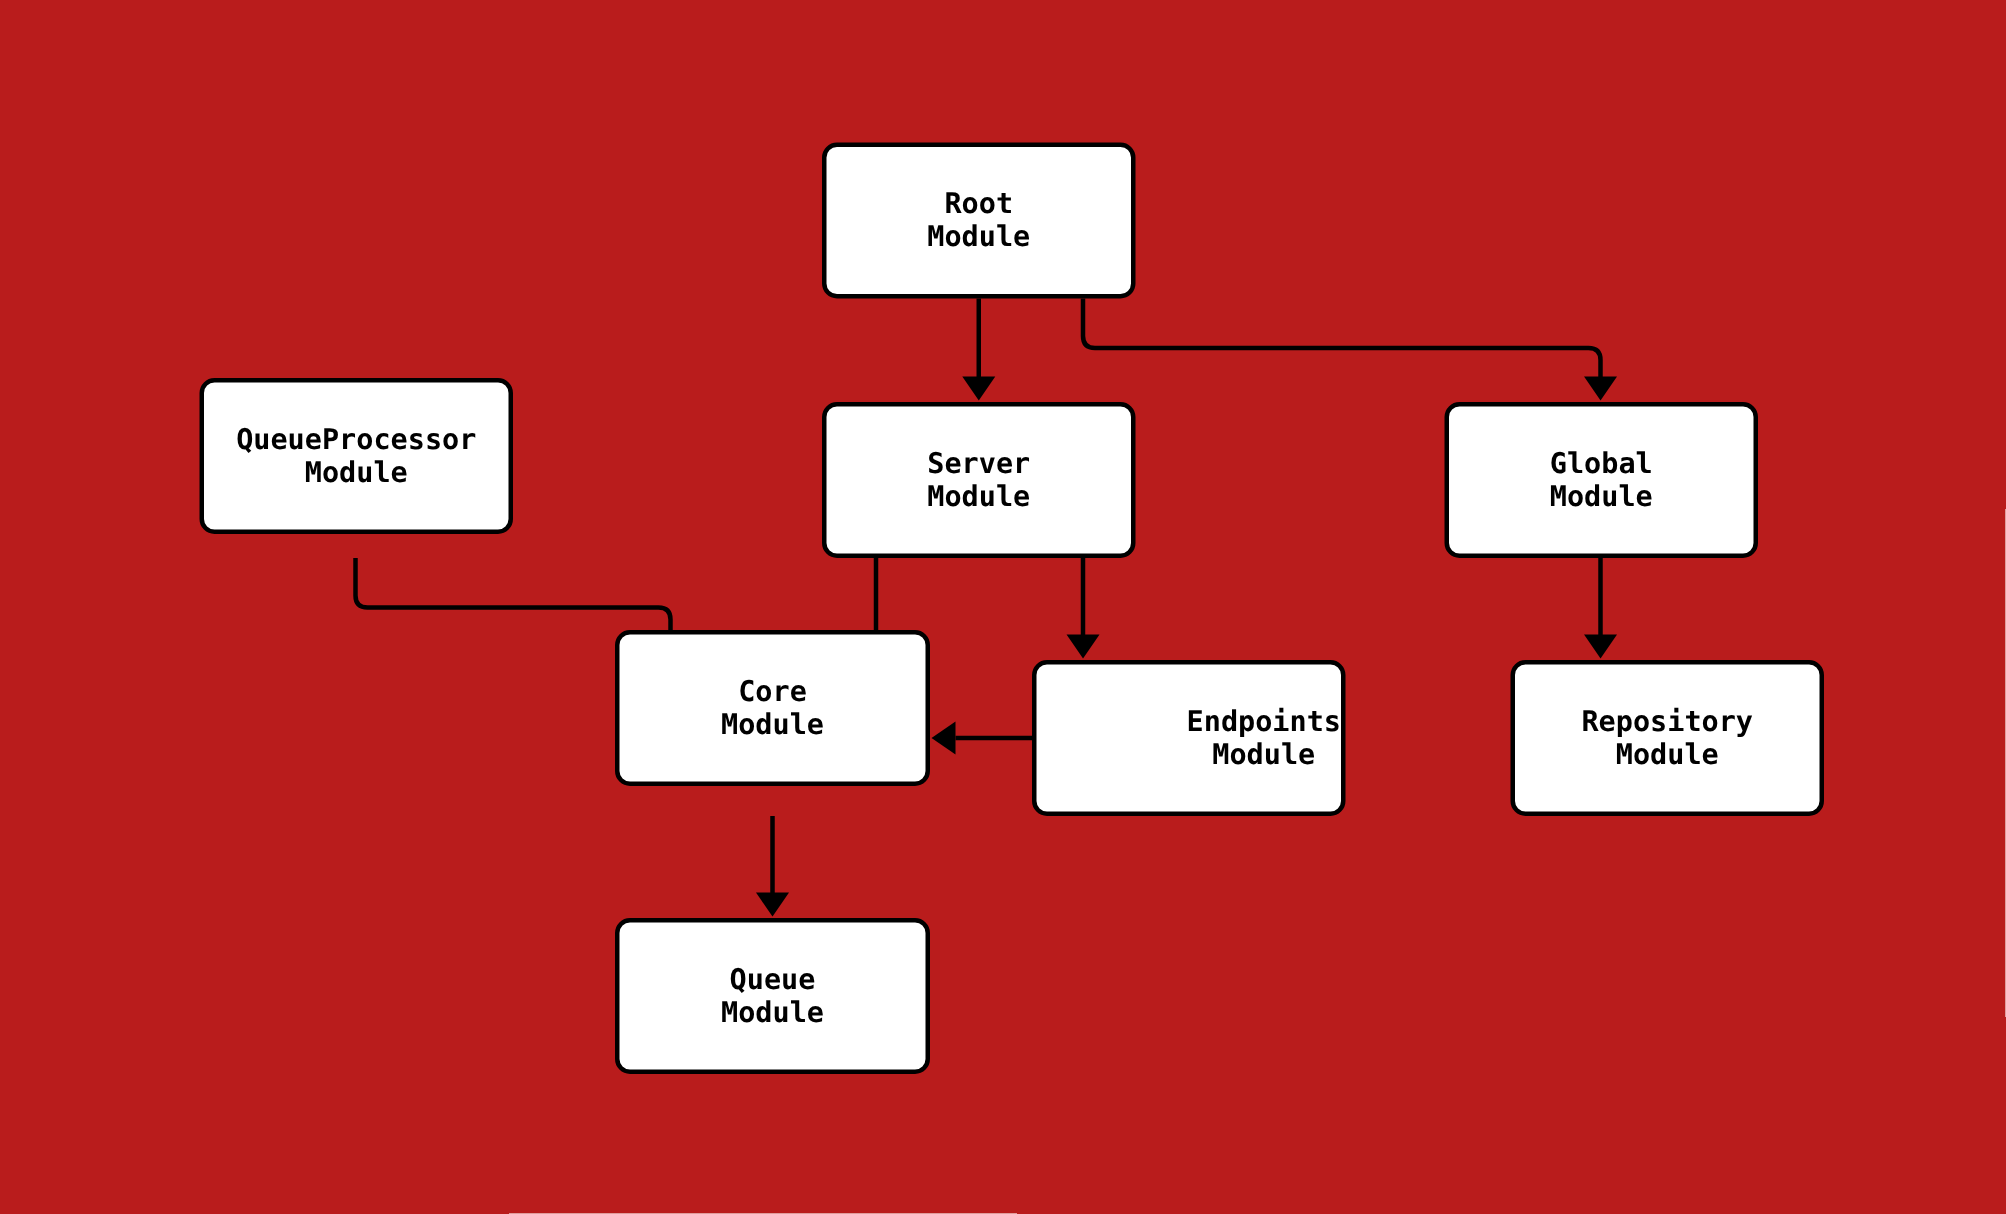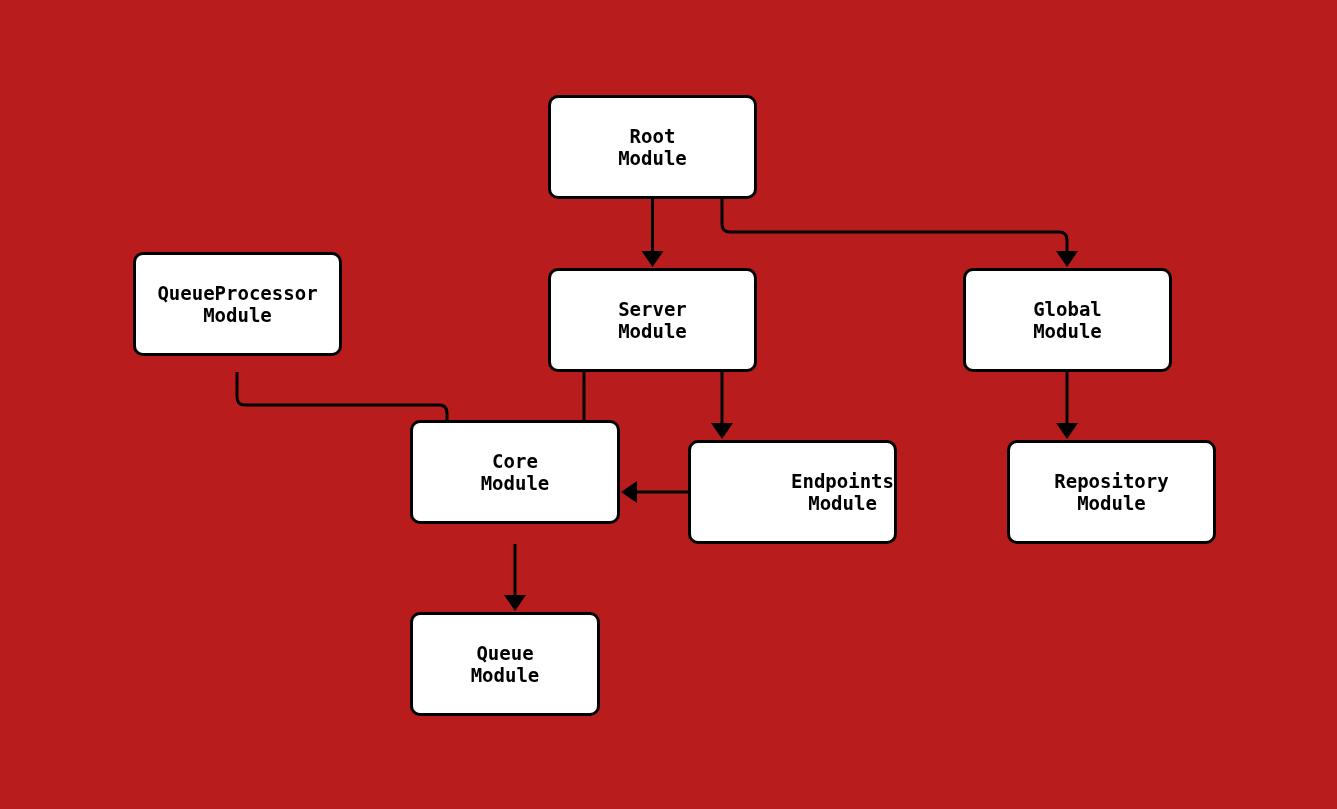--- a/index.html
+++ b/index.html
@@ -53,21 +53,21 @@
     white-space: pre-line;
   }
   
   #node-root          { left: 548px;  top: 95px;  }
   #node-queueprocessor{ left: 133px;  top: 252px; }
   #node-server        { left: 548px;  top: 268px; align-items: center; }
   #node-global        { left: 963px;  top: 268px; justify-content: center; }
   #node-core          { left: 410px;  top: 420px; width: 210px; }
   #node-endpoints     { left: 688px;  top: 440px; justify-content: flex-end; }
   #node-repository    { left: 963px;  top: 440px; margin-left: 44px; }
-  #node-queue         { left: 410px;  top: 612px; width: 190px; }
+  #node-queue         { left: 410px;  top: 612px; width: 210px; }
 </style>
 </head>
 <body>
 
 <div id="canvas">
 
   <svg id="edges" viewBox="0 0 1337 809" xmlns="http://www.w3.org/2000/svg">
 
     <g>
       <path class="edge-path" d="M652.5 199 L652.5 252"></path>

